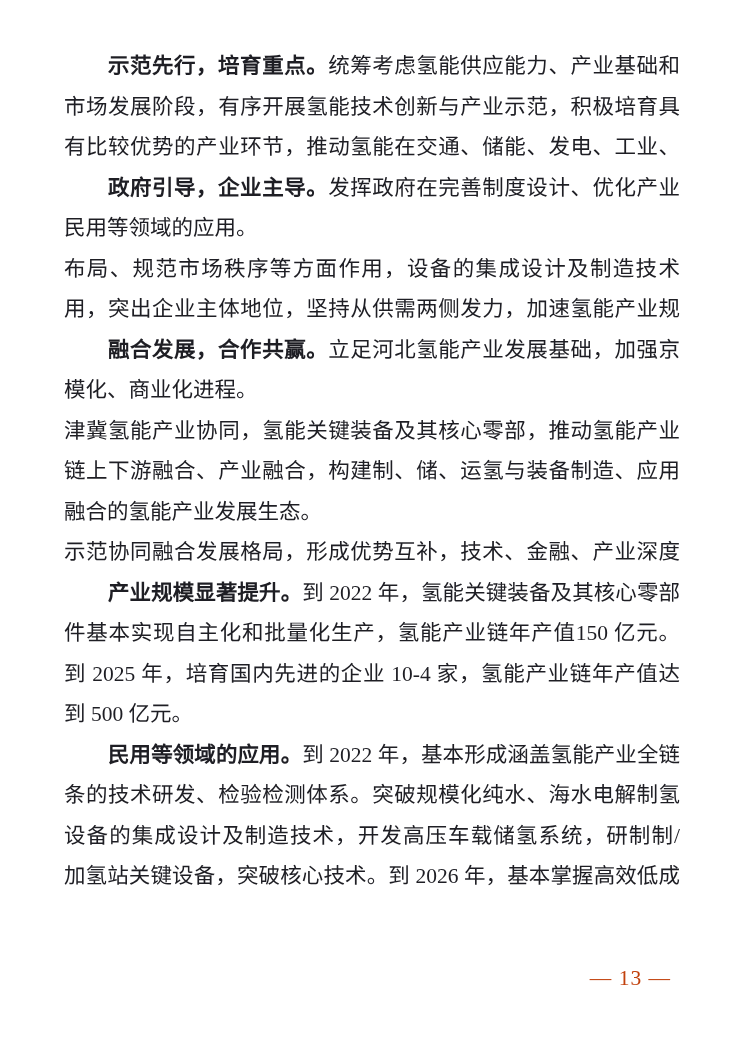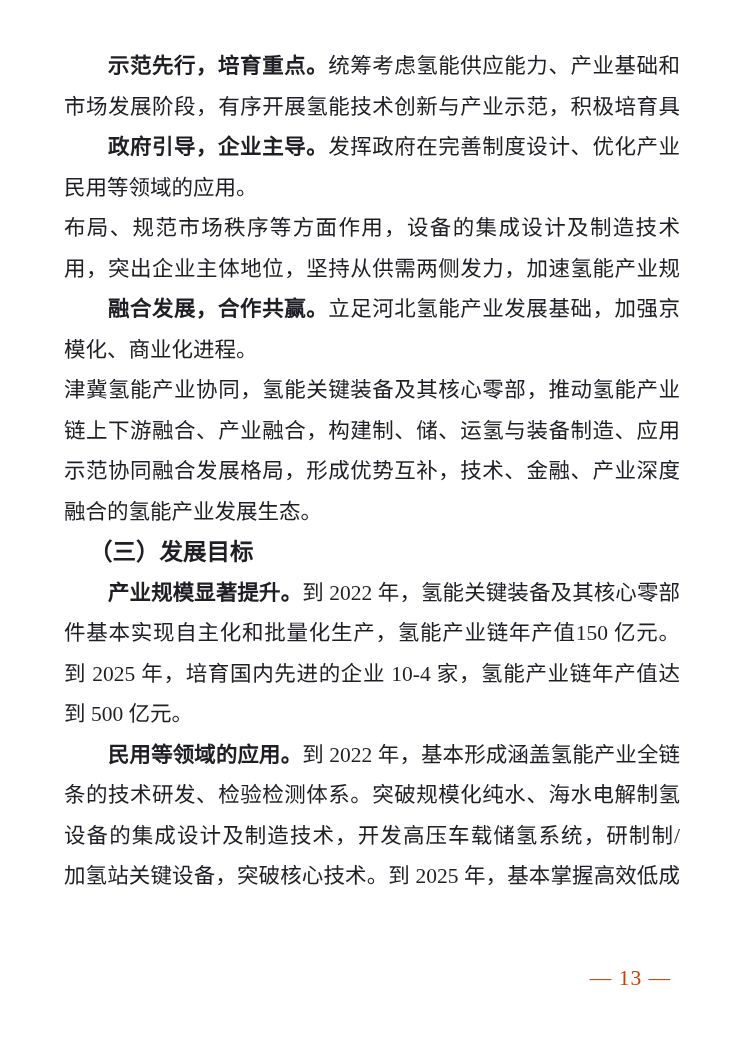--- a/index.html
+++ b/index.html
@@ -57,34 +57,34 @@
     letter-spacing: 1px;
   }
 </style>
 </head>
 <body>
 
 <div class="page">
   <div class="content">
       <div class="line indent fill"><span class="lead">示范先行，培育重点。</span>统筹考虑氢能供应能力、产业基础和</div>
       <div class="line fill">市场发展阶段，有序开展氢能技术创新与产业示范，积极培育具</div>
+      <div class="line fill">有比较优势的产业环节，推动氢能在交通、储能、发电、工业、</div>
       <div class="line indent fill"><span class="lead">政府引导，企业主导。</span>发挥政府在完善制度设计、优化产业</div>
       <div class="line">民用等领域的应用。</div>
       <div class="line fill">布局、规范市场秩序等方面作用，设备的集成设计及制造技术</div>
       <div class="line fill">用，突出企业主体地位，坚持从供需两侧发力，加速氢能产业规</div>
       <div class="line indent fill"><span class="lead">融合发展，合作共赢。</span>立足河北氢能产业发展基础，加强京</div>
       <div class="line">模化、商业化进程。</div>
       <div class="line fill">津冀氢能产业协同，氢能关键装备及其核心零部，推动氢能产业</div>
       <div class="line fill">链上下游融合、产业融合，构建制、储、运氢与装备制造、应用</div>
+      <div class="line">融合的氢能产业发展生态。</div>
       <div class="line fill">示范协同融合发展格局，形成优势互补，技术、金融、产业深度</div>
-      <div class="line">融合的氢能产业发展生态。</div>
-      <div class="line heading">（三）发展目标</div>
       <div class="line indent fill"><span class="lead">产业规模显著提升。</span>到 2022 年，氢能关键装备及其核心零部</div>
       <div class="line fill">件基本实现自主化和批量化生产，氢能产业链年产值150 亿元。</div>
       <div class="line fill">到 2025 年，培育国内先进的企业 10-4 家，氢能产业链年产值达</div>
       <div class="line">到 500 亿元。</div>
       <div class="line indent fill"><span class="lead">民用等领域的应用。</span>到 2022 年，基本形成涵盖氢能产业全链</div>
       <div class="line fill">条的技术研发、检验检测体系。突破规模化纯水、海水电解制氢</div>
       <div class="line fill">设备的集成设计及制造技术，开发高压车载储氢系统，研制制/</div>
-      <div class="line fill">加氢站关键设备，突破核心技术。到 2025 年，基本掌握高效低成</div>
+      <div class="line fill">加氢站关键设备，突破核心技术。到 2026 年，基本掌握高效低成</div>
     </div>
   <div class="page-number">— 13 —</div>
 </div>
 
 </body></html>

